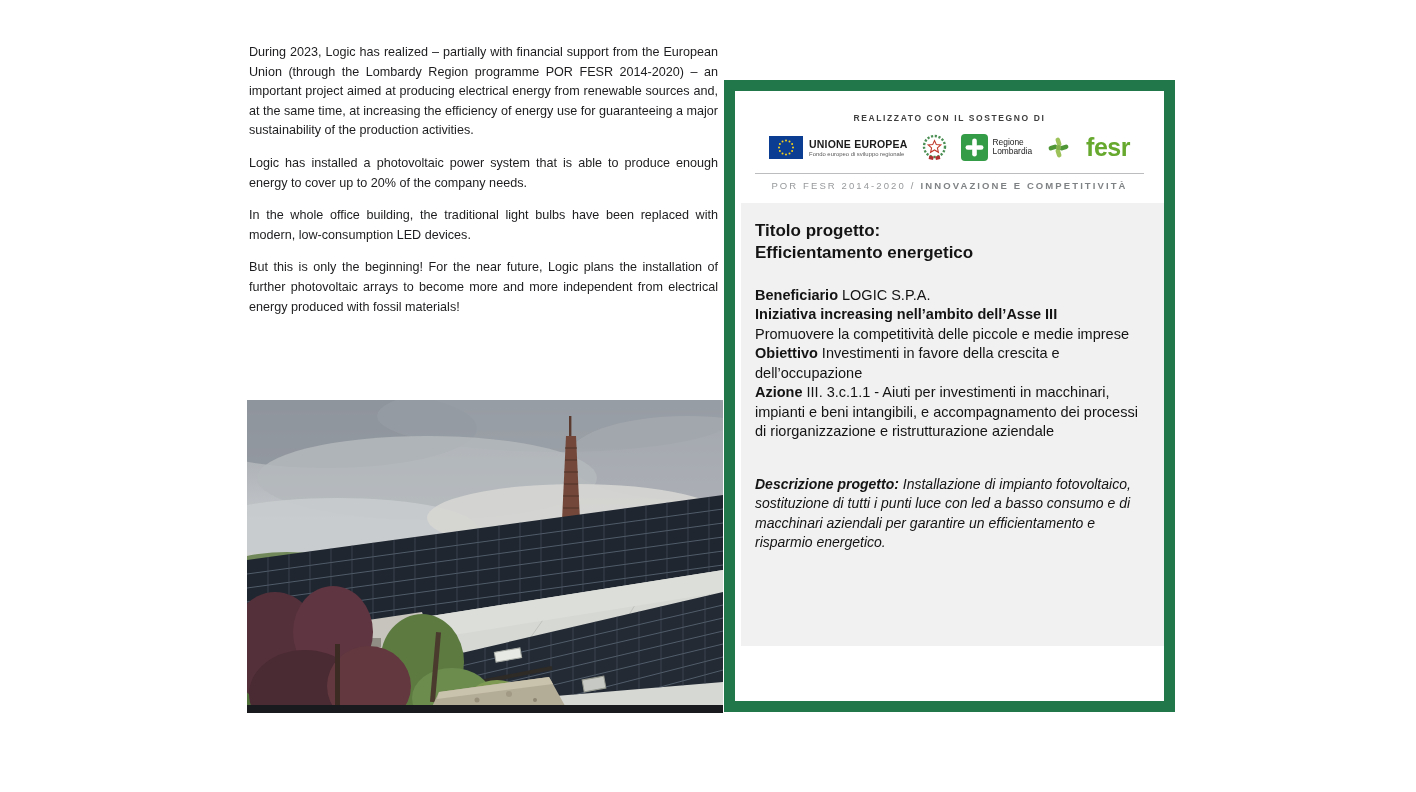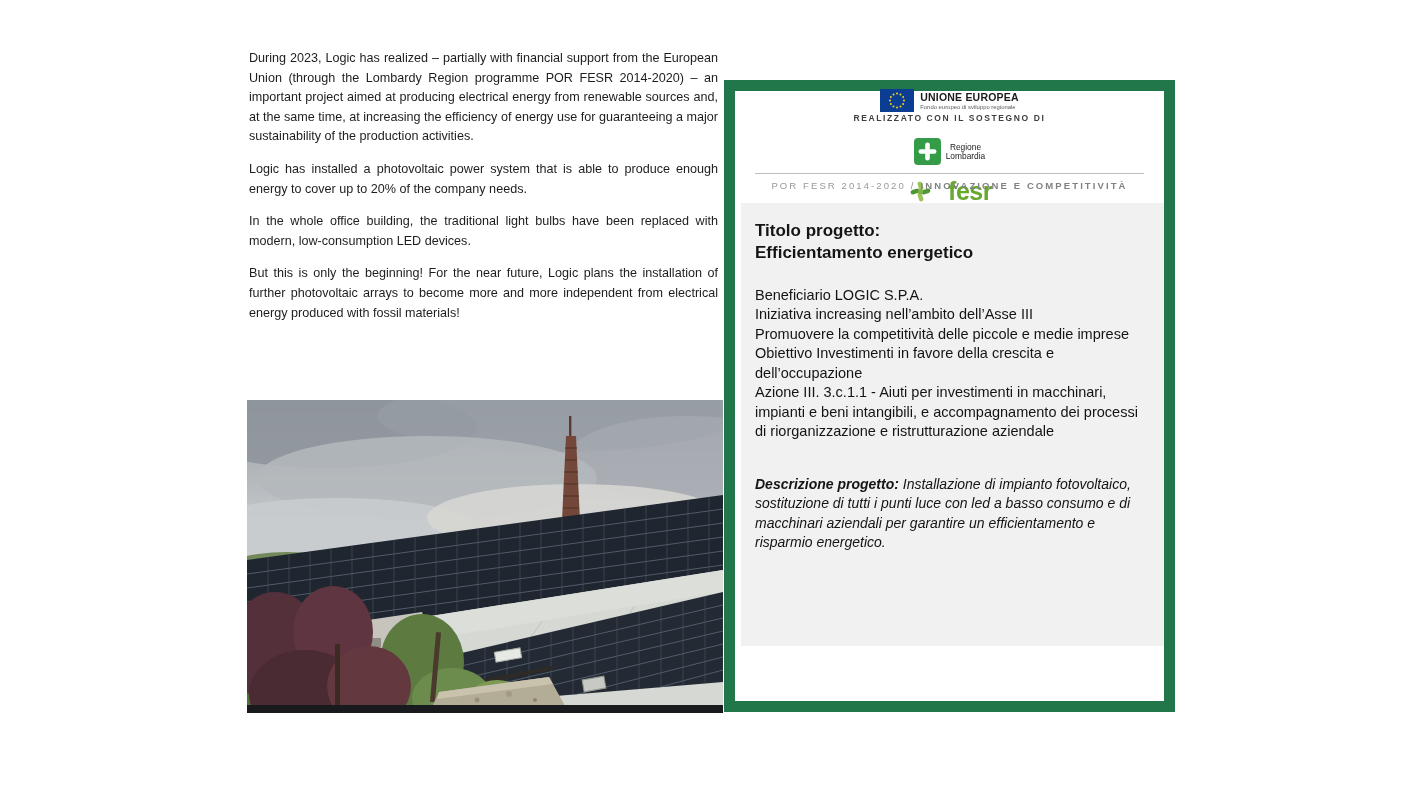--- a/index.html
+++ b/index.html
@@ -1,21 +1,21 @@
 <!DOCTYPE html>
 <html><head>
 <meta charset="utf-8">
 <style>
   * { margin: 0; padding: 0; box-sizing: border-box; }
   html, body { width: 1416px; height: 792px; background: #ffffff; overflow: hidden; }
   body { position: relative; font-family: "Liberation Sans", sans-serif; }
 
   
   .left-col {
-    position: absolute; left: 249px; top: 49px; width: 469px;
+    position: absolute; left: 249px; top: 43px; width: 469px;
     font-size: 12.6px; line-height: 19.6px; color: #1d1d1f;
     text-align: justify;
   }
   .left-col p { margin: 0 0 13px 0; }
 
   
   .photo {
     position: absolute; left: 247px; top: 400px; width: 476px; height: 313px;
     overflow: hidden; background: #c7c9cb;
   }
@@ -25,45 +25,45 @@
   .panel {
     position: absolute; left: 724px; top: 80px; width: 451px; height: 632px;
     background: #ffffff; border: 11px solid #21774a;
   }
   .support {
     margin-top: 22px; text-align: center;
     font-size: 8.5px; font-weight: 700; letter-spacing: 1.6px; color: #3f3f3f;
   }
   .logos {
     margin-top: 6px; height: 36px; padding: 0 14px;
-    display: flex; align-items: center; justify-content: center; gap: 13px; flex-direction: column;
+    display: flex; align-items: center; justify-content: center; gap: 13px;
   }
   .eu-logo { display: flex; align-items: center; gap: 6px; }
   .eu-text .eu-title { font-size: 10.5px; font-weight: 700; color: #1b1b1b; letter-spacing: 0.2px; }
   .eu-text .eu-sub { font-size: 5.9px; color: #5a5a5a; margin-top: 1px; }
-  .lomb { display: flex; align-items: center; gap: 5px; text-align: center; }
+  .lomb { display: flex; align-items: center; gap: 5px; }
   .lomb-text { font-size: 8.4px; line-height: 9px; color: #222; }
   .fesr { display: flex; align-items: center; gap: 14px; }
   .fesr-word { font-size: 25px; font-weight: 700; color: #67a92f; letter-spacing: -0.5px; line-height: 1; }
   .divider { margin: 8px 20px 0 20px; border-top: 1.5px solid #bcbdbe; }
   .por-line {
     margin-top: 6px; text-align: center;
     font-size: 9.5px; letter-spacing: 2.1px; color: #97999b; white-space: nowrap;
   }
   .por-line .sep { margin: 0 5px; color: #8d9092; }
   .por-line .strong { font-weight: 700; color: #7f8284; }
 
   .graybox {
     margin: 12px 0 0 6px; width: 423px; height: 443px;
     background: #f1f1f2; padding: 17px 16px 0 14px; overflow: hidden;
   }
   .box-title { font-size: 17px; font-weight: 700; line-height: 1.32; color: #141414; }
   .fields { margin-top: 21px; font-size: 14.5px; line-height: 19.5px; color: #141414; }
   .fields p { margin: 0; }
-  .fields b { font-weight: 400; }
+  .fields b { font-weight: 700; }
   .desc {
     margin-top: 33px; font-size: 14px; line-height: 19.5px; color: #141414;
     font-style: italic;
   }
   .desc b { font-weight: 700; }
 </style>
 </head>
 <body>
 
 <div class="left-col">

